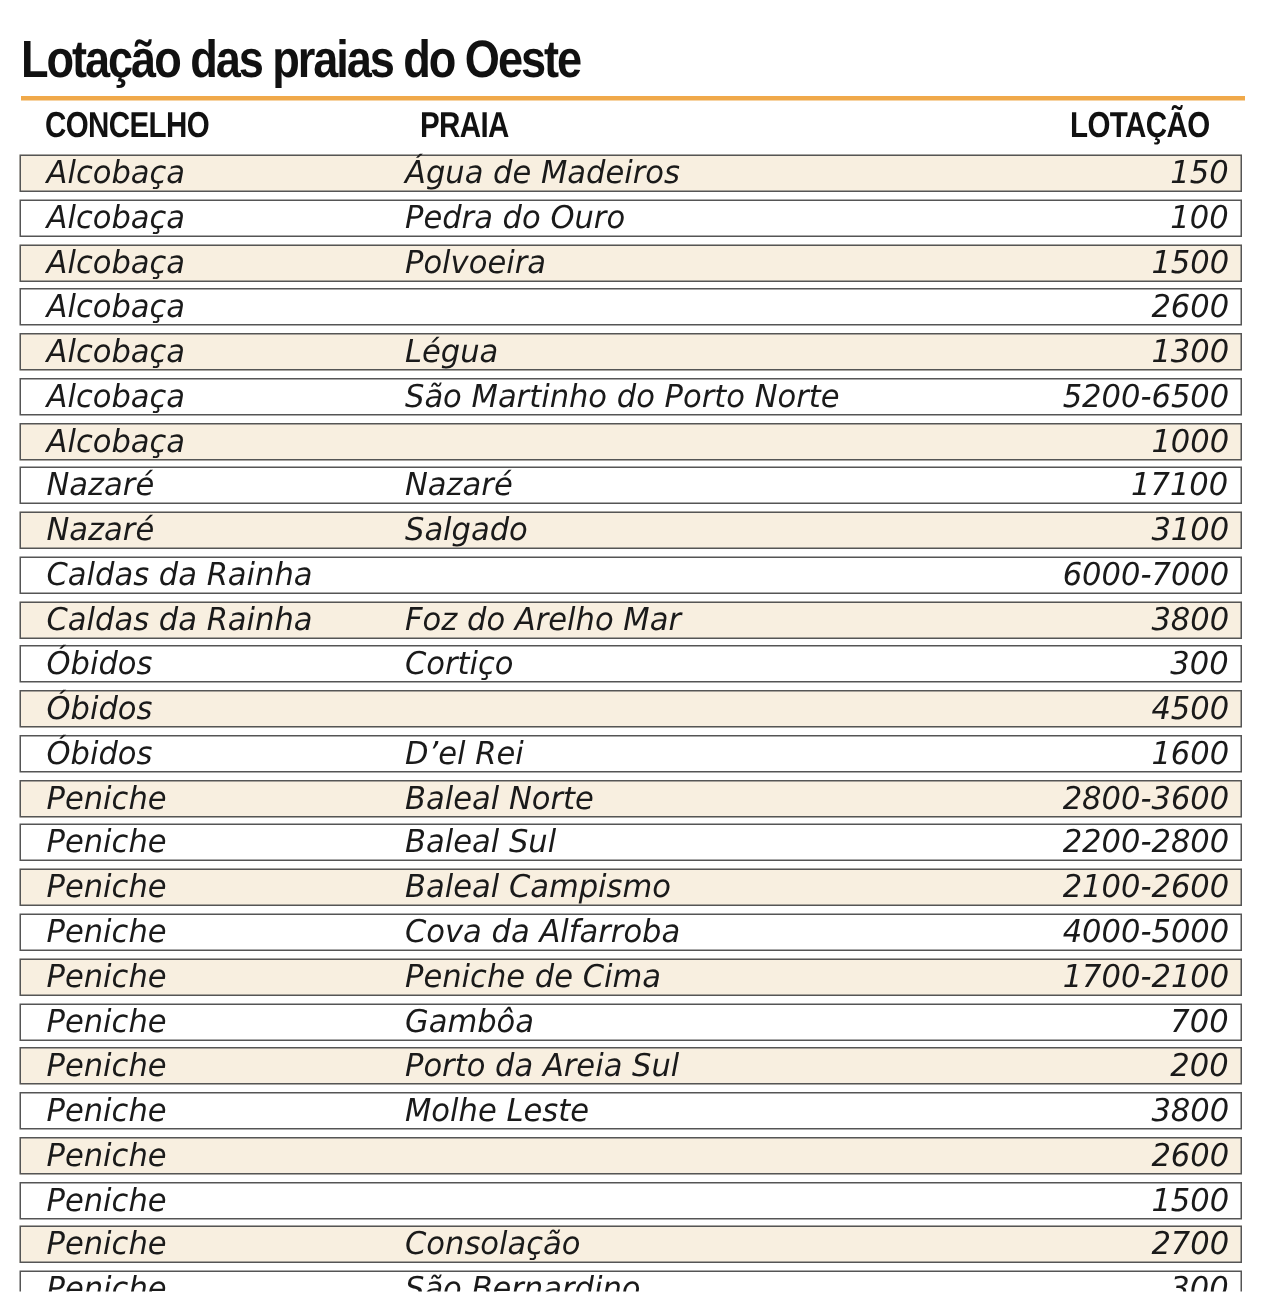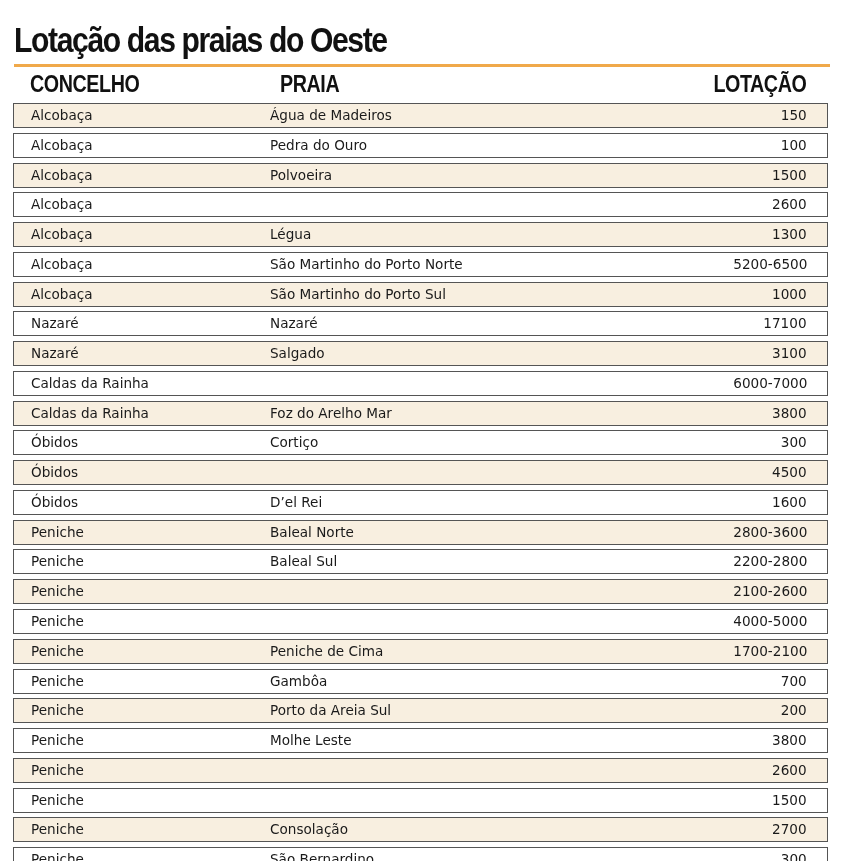--- a/index.html
+++ b/index.html
@@ -4,26 +4,26 @@
 <style>
   html, body { margin: 0; padding: 0; background: #ffffff; }
   body { width: 850px; height: 861px; position: relative; overflow: hidden; font-family: "DejaVu Sans", sans-serif; color: #1a1a1a; }
   .title { position: absolute; left: 14px; top: 20px; font-family: "Liberation Sans", sans-serif; font-weight: bold; font-size: 35px; letter-spacing: -1.6px; transform: scaleX(0.86); transform-origin: left top; color: #111; white-space: nowrap; }
   .rule { position: absolute; left: 14px; top: 64px; width: 816px; height: 3px; background: #f0a94a; }
   .head { position: absolute; top: 70px; font-family: "Liberation Sans", sans-serif; font-weight: bold; font-size: 24px; color: #111; transform: scaleX(0.82); white-space: nowrap; letter-spacing: -0.5px; }
   .h-concelho { left: 30px; transform-origin: left top; }
   .h-praia { left: 280px; transform-origin: left top; }
   .h-lotacao { right: 44px; transform-origin: right top; }
   .rows { position: absolute; left: 13px; top: 103px; width: 815px; }
-  .row { position: relative; height: 24px; margin-bottom: 4.78px; border: 1.5px solid #555; box-sizing: border-box; height: 25px; background: #fff; font-size: 14px; line-height: 22px; white-space: nowrap; }
+  .row { position: relative; height: 24px; margin-bottom: 4.78px; border: 1.5px solid #555; box-sizing: border-box; height: 25px; background: #fff; font-size: 21px; line-height: 22px; white-space: nowrap; font-style: italic; }
   .row.shaded { background: #f8efe0; }
   .cell { position: absolute; top: 0; }
   .c-concelho { left: 17px; }
   .c-praia { left: 256px; }
-  .c-lotacao { right: 20px; text-align: right; }
+  .c-lotacao { right: 8px; text-align: right; }
   .row span { display: inline-block; transform: scaleX(0.97); transform-origin: left center; }
 </style>
 </head>
 <body>
 
 <div class="title">Lotação das praias do Oeste</div>
 <div class="rule"></div>
 
 <div class="head h-concelho">CONCELHO</div>
 <div class="head h-praia">PRAIA</div>
@@ -54,21 +54,20 @@
       <div class="cell c-praia"><span>Légua</span></div>
       <div class="cell c-lotacao"><span style="transform-origin: right center;">1300</span></div>
     </div>
     <div class="row">
       <div class="cell c-concelho"><span>Alcobaça</span></div>
       <div class="cell c-praia"><span>São Martinho do Porto Norte</span></div>
       <div class="cell c-lotacao"><span style="transform-origin: right center;">5200-6500</span></div>
     </div>
     <div class="row shaded">
       <div class="cell c-concelho"><span>Alcobaça</span></div>
-      <div class="cell c-praia"><span>São Martinho do Porto Sul</span></div>
       <div class="cell c-lotacao"><span style="transform-origin: right center;">1000</span></div>
     </div>
     <div class="row">
       <div class="cell c-concelho"><span>Nazaré</span></div>
       <div class="cell c-praia"><span>Nazaré</span></div>
       <div class="cell c-lotacao"><span style="transform-origin: right center;">17100</span></div>
     </div>
     <div class="row shaded">
       <div class="cell c-concelho"><span>Nazaré</span></div>
       <div class="cell c-praia"><span>Salgado</span></div>
@@ -102,24 +101,26 @@
       <div class="cell c-praia"><span>Baleal Norte</span></div>
       <div class="cell c-lotacao"><span style="transform-origin: right center;">2800-3600</span></div>
     </div>
     <div class="row">
       <div class="cell c-concelho"><span>Peniche</span></div>
       <div class="cell c-praia"><span>Baleal Sul</span></div>
       <div class="cell c-lotacao"><span style="transform-origin: right center;">2200-2800</span></div>
     </div>
     <div class="row shaded">
       <div class="cell c-concelho"><span>Peniche</span></div>
+      <div class="cell c-praia"><span>Baleal Campismo</span></div>
       <div class="cell c-lotacao"><span style="transform-origin: right center;">2100-2600</span></div>
     </div>
     <div class="row">
       <div class="cell c-concelho"><span>Peniche</span></div>
+      <div class="cell c-praia"><span>Cova da Alfarroba</span></div>
       <div class="cell c-lotacao"><span style="transform-origin: right center;">4000-5000</span></div>
     </div>
     <div class="row shaded">
       <div class="cell c-concelho"><span>Peniche</span></div>
       <div class="cell c-praia"><span>Peniche de Cima</span></div>
       <div class="cell c-lotacao"><span style="transform-origin: right center;">1700-2100</span></div>
     </div>
     <div class="row">
       <div class="cell c-concelho"><span>Peniche</span></div>
       <div class="cell c-praia"><span>Gambôa</span></div>

